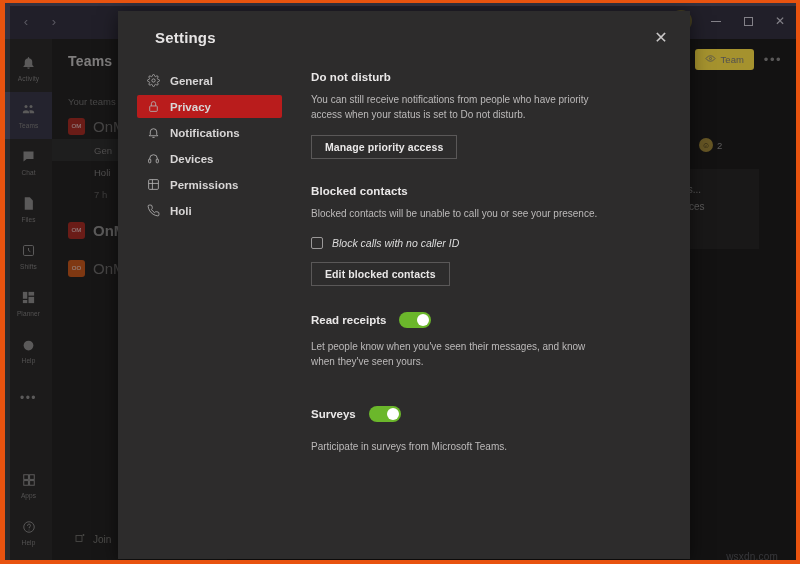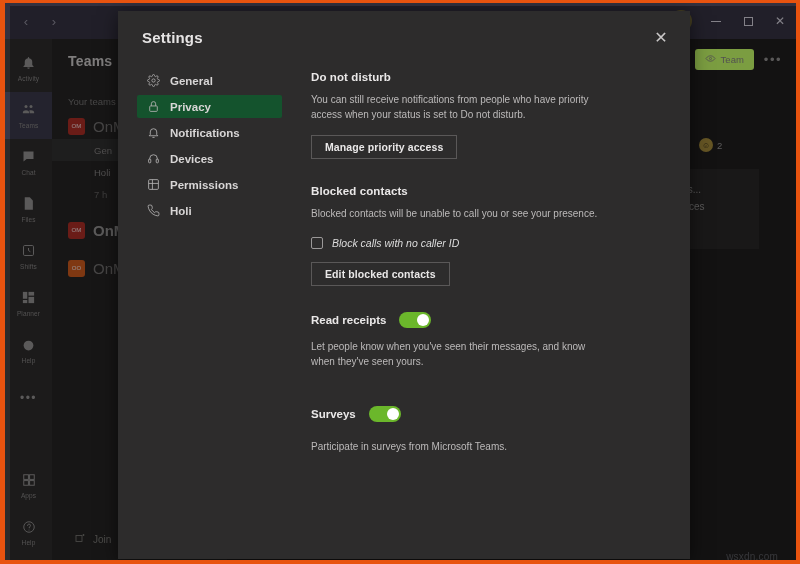--- a/index.html
+++ b/index.html
@@ -103,21 +103,21 @@
     position: absolute; top: 36px; left: 222px;
     width: 569px; height: 525px;
     background: #1e1d1d;
   }
   .chat-top {
     display: flex; align-items: center; justify-content: flex-end;
     gap: 10px; height: 40px; padding-right: 14px;
   }
   .pill-team {
     display: flex; align-items: center; gap: 5px;
-    background: #bef264; border-radius: 3px;
+    background: #fde047; border-radius: 3px;
     padding: 4px 10px; font-size: 9.5px; color: #7e7c7c;
   }
   .chat-dots { color: #8a8888; font-size: 13px; letter-spacing: 1.5px; }
   .react-badge {
     position: absolute; top: 99px; left: 472px;
     display: flex; align-items: center; gap: 4px;
   }
   .react-circ {
     width: 14px; height: 14px; border-radius: 50%;
     background: #9b8338; display:flex; align-items:center; justify-content:center;
@@ -144,34 +144,34 @@
   .dialog {
     position: absolute; top: 8px; left: 113px;
     width: 572px; height: 548px;
     background: #2d2c2c;
     box-shadow: 0 4px 18px rgba(0,0,0,0.55);
   }
   .dlg-head {
     height: 52px; display: flex; align-items: center;
     padding: 0 14px 0 24px;
   }
-  .dlg-title { font-size: 15px; font-weight: bold; color: #e6e4e4; letter-spacing:.2px; }
+  .dlg-title { font-size: 15px; font-weight: bold; color: #e6e4e4; letter-spacing:.2px;margin-left:13px; }
   .dlg-head-spacer { flex: 1; }
   .dlg-close {
     width: 30px; height: 30px; display: flex;
     align-items: center; justify-content: center; color: #c9c7c7;
   }
   .dlg-body { display: flex; height: 496px; }
   .dlg-nav { width: 158px; padding-left: 19px; padding-top: 6px; }
   .nav-item {
     display: flex; align-items: center; gap: 10px;
     height: 23px; padding-left: 10px; border-radius: 2px;
     margin-bottom: 3px; width: 145px;
   }
-  .nav-item.active { background: #14532d; }
+  .nav-item.active { background: #b91c1c; }
   .nav-ico { color: #b3b1b1; display: flex; width: 13px; }
   .nav-label { font-size: 11.5px; color: #d8d6d6; font-weight: bold; }
 
   .dlg-main { flex: 1; padding: 8px 40px 0 35px; }
   .sec-h {
     font-size: 11.5px; font-weight: bold; color: #eae8e8;
     margin-bottom: 9px; letter-spacing: .1px;
   }
   .sec-p { font-size: 10px; color: #bcbaba; line-height: 1.52; max-width: 300px; }
   .btn-outline {

